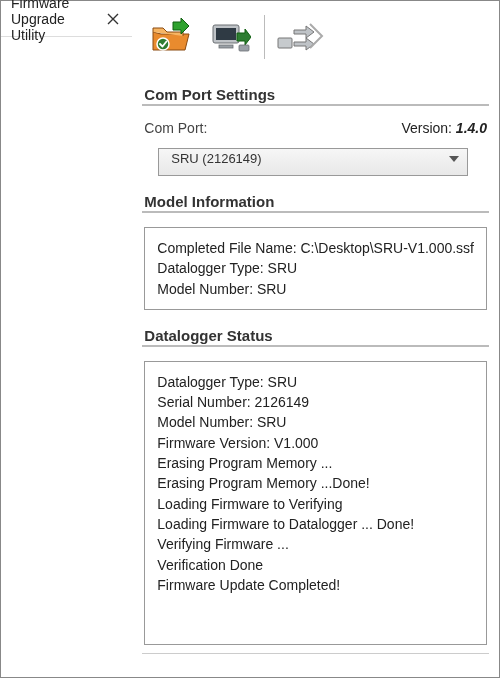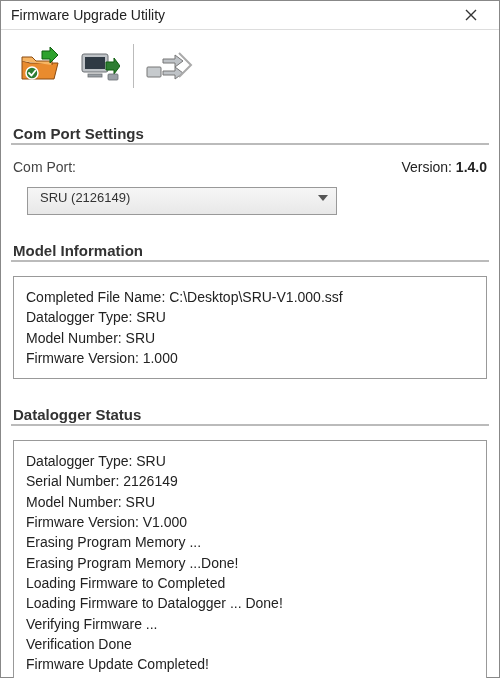--- a/index.html
+++ b/index.html
@@ -1,30 +1,30 @@
 <!DOCTYPE html>
 <html><head>
   <meta charset="utf-8">
   <style>
     * { box-sizing: border-box; margin: 0; padding: 0; }
     html, body { width: 500px; height: 678px; background: #fff; font-family: "Segoe UI", Tahoma, Arial, sans-serif; font-size: 14px; color: #222; }
-    .window { width: 500px; height: 678px; border: 1px solid #888; display: flex; flex-direction: column; }
+    .window { width: 500px; height: 678px; border: 1px solid #888; display: flex; }
     .titlebar { height: 36px; display: flex; align-items: center; justify-content: space-between; padding: 0 8px 0 10px; border-bottom: 1px solid #ddd; background: #fff; }
     .titlebar .title { font-size: 14px; color: #222; }
     .titlebar .close { width: 40px; height: 28px; display: flex; align-items: center; justify-content: center; color: #333; font-size: 16px; }
     .body { flex: 1; padding: 8px 10px 10px 10px; display: flex; flex-direction: column; gap: 8px; }
     .toolbar { display: flex; align-items: center; gap: 8px; padding: 6px 4px 10px 4px; border: 1px solid #eee; border-width: 0 0 0 0; }
     .toolbar .btn { width: 50px; height: 44px; display: flex; align-items: center; justify-content: center; border: 1px solid transparent; }
     .toolbar .sep { width: 1px; height: 44px; background: #bbb; margin: 0 2px; }
-    .grouphead { font-weight: 700; color: #333; padding: 1px 2px; border-bottom: 2px solid #bbb; margin-top: 18px; font-size: 15px; }
+    .grouphead { font-weight: 700; color: #333; padding: 1px 2px; border-bottom: 2px solid #bbb; margin-top: 8px; font-size: 15px; }
     .comrow { display: flex; align-items: center; gap: 12px; padding: 6px 2px 2px 2px; }
     .comlabel { color: #444; font-size: 14px; }
     .comrow .spacer { flex: 1; }
     .version { color: #222; font-weight: 400; }
-    .version b { font-weight: 700; }
+    .version b { font-weight: 700; font-style: italic; }
     .dropdown { width: 310px; height: 28px; border: 1px solid #999; background: linear-gradient(#f6f6f6,#e8e8e8); display: flex; align-items: center; justify-content: space-between; padding: 0 8px 8px 12px; font-size: 13px; color: #333; margin-left: 16px; margin-top: 2px; }
     .dropdown .chev { color: #555; font-size: 11px; }
     .panel { border: 1px solid #999; padding: 10px 12px; margin: 6px 2px 0 2px; background: #fff; }
     .panel .line { font-size: 14px; color: #222; line-height: 1.45; white-space: pre; }
     .statuspanel { flex: 1; overflow: auto; }
     .bottomstrip { height: 14px; border-top: 1px solid #ccc; }
   </style>
 </head>
 <body>
 
@@ -86,32 +86,31 @@
             <path d="M0 0 L5 6 L10 0 Z" fill="#555"></path>
           </svg>
       </span>
     </div>
 
     <div class="grouphead">Model Information</div>
     <div class="panel" id="fileinfo-panel">
         <div class="line">Completed File Name: C:\Desktop\SRU-V1.000.ssf</div>
         <div class="line">Datalogger Type: SRU</div>
         <div class="line">Model Number: SRU</div>
-        <div class="line">Firmware Version: 1.000</div>
       </div>
 
     <div class="grouphead">Datalogger Status</div>
     <div class="panel statuspanel" id="status-panel">
         <div class="line">Datalogger Type: SRU</div>
         <div class="line">Serial Number: 2126149</div>
         <div class="line">Model Number: SRU</div>
         <div class="line">Firmware Version: V1.000</div>
         <div class="line">Erasing Program Memory ...</div>
         <div class="line">Erasing Program Memory ...Done!</div>
-        <div class="line">Loading Firmware to Completed</div>
+        <div class="line">Loading Firmware to Verifying</div>
         <div class="line">Loading Firmware to Datalogger ... Done!</div>
         <div class="line">Verifying Firmware ...</div>
         <div class="line">Verification Done</div>
         <div class="line">Firmware Update Completed!</div>
       </div>
 
     <div class="bottomstrip"></div>
   </div>
 </div>
 

